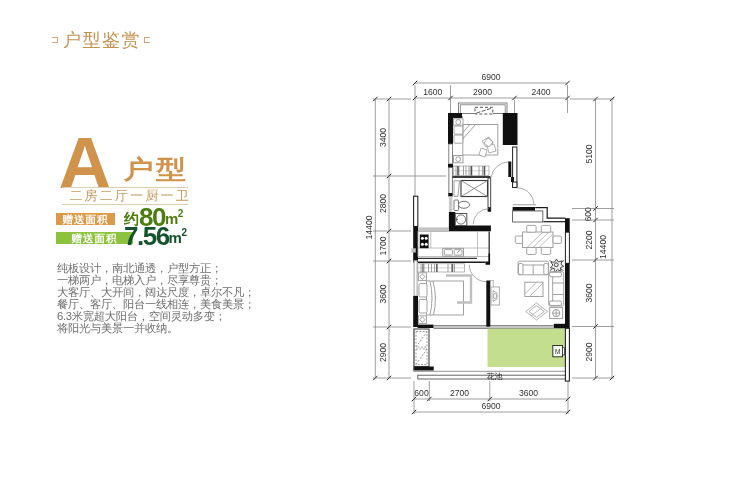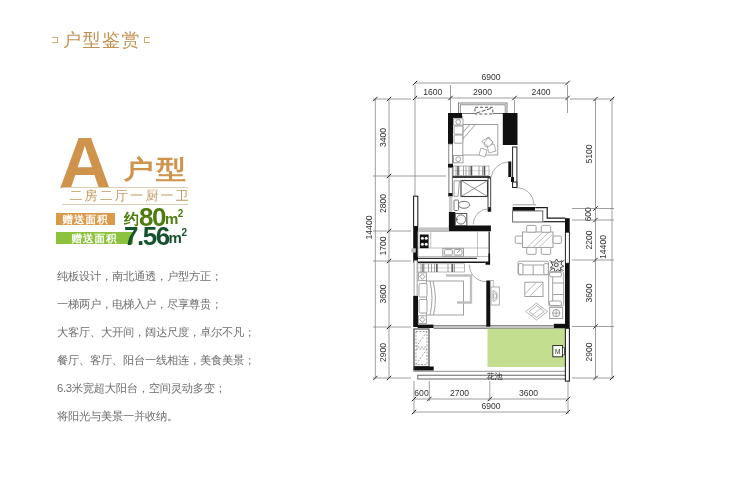--- a/index.html
+++ b/index.html
@@ -31,21 +31,21 @@
 <div class="abs" style="left:124px;top:202px;width:80px;height:26px;color:#4d7c0f;font-weight:bold;">
   <span style="font-size:15px;vertical-align:-5.5px;">约</span><span style="font-size:26px;vertical-align:-7.5px;letter-spacing:-1.5px;">80</span><span style="font-size:15px;vertical-align:-5.5px;letter-spacing:-0.5px;">m</span><span style="font-size:10px;vertical-align:2px;">2</span>
 </div>
 
 <div class="abs" style="left:56px;top:231.5px;width:77px;height:12.5px;background:#8cc23d;color:#fff;font-size:10.5px;font-weight:bold;text-align:center;line-height:13px;letter-spacing:1px;">赠送面积</div>
 
 <div class="abs" style="left:124px;top:221px;width:80px;height:26px;color:#14532d;font-weight:bold;">
   <span style="font-size:26px;vertical-align:-7.5px;letter-spacing:-1.5px;">7.56</span><span style="font-size:15px;vertical-align:-5.5px;letter-spacing:-0.5px;">m</span><span style="font-size:10px;vertical-align:2px;">2</span>
 </div>
 
-<div class="abs" style="left:57px;top:261.5px;font-size:11.3px;color:#6e6e6e;line-height:28px;letter-spacing:-0.3px;">
+<div class="abs" style="left:57px;top:261.5px;font-size:11.3px;color:#6e6e6e;line-height:12px;letter-spacing:-0.3px;">
 纯板设计，南北通透，户型方正；<br>
 一梯两户，电梯入户，尽享尊贵；<br>
 大客厅、大开间，阔达尺度，卓尔不凡；<br>
 餐厅、客厅、阳台一线相连，美食美景；<br>
 6.3米宽超大阳台，空间灵动多变；<br>
 将阳光与美景一并收纳。
 </div>
 
 <svg class="abs" style="left:0;top:0;" width="750" height="500" viewBox="0 0 750 500">
 <defs>

